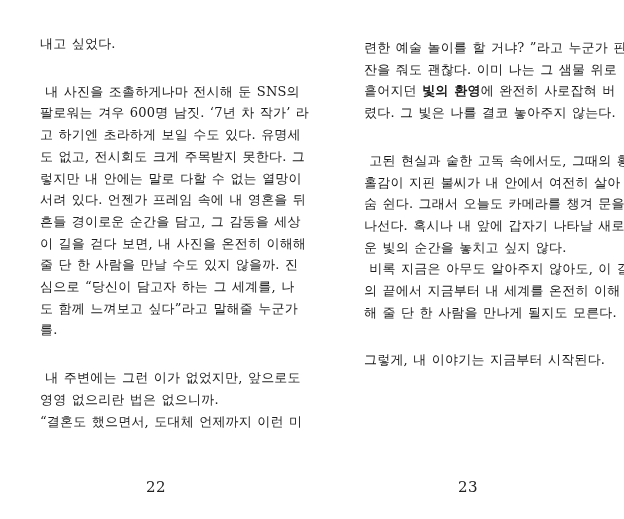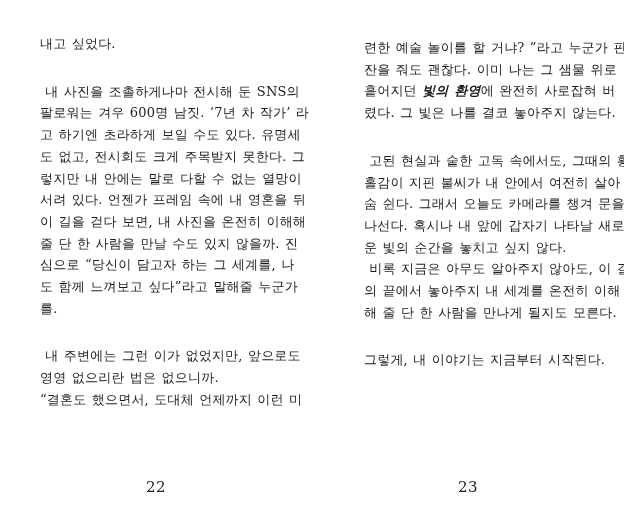--- a/index.html
+++ b/index.html
@@ -41,21 +41,21 @@
   .page-right .page-body {
     left: 52px;
     top: 37px;
     width: 252px;
   }
   .paragraph { margin: 0; }
   .paragraph.gap { margin-top: 26px; }
   .line {
     white-space: pre;
   }
-  .line b { font-weight: bold; font-style: italic; }
+  .line b { font-weight: bold; }
   .page-num {
     position: absolute;
     bottom: 23px;
     left: 0;
     right: 0;
     text-align: center;
     font-size: 15px;
     color: #222222;
     letter-spacing: 0.5px;
   }
@@ -70,20 +70,21 @@
         <div class="paragraph">
           <div class="line"><span>내고 싶었다.</span></div>
         </div>
         <div class="paragraph gap">
           <div class="line"><span> 내 사진을 조촐하게나마 전시해 둔 SNS의</span></div>
           <div class="line"><span>팔로워는 겨우 600명 남짓. ‘7년 차 작가’ 라</span></div>
           <div class="line"><span>고 하기엔 초라하게 보일 수도 있다. 유명세</span></div>
           <div class="line"><span>도 없고, 전시회도 크게 주목받지 못한다. 그</span></div>
           <div class="line"><span>렇지만 내 안에는 말로 다할 수 없는 열망이</span></div>
           <div class="line"><span>서려 있다. 언젠가 프레임 속에 내 영혼을 뒤</span></div>
+          <div class="line"><span>흔들 경이로운 순간을 담고, 그 감동을 세상</span></div>
           <div class="line"><span>이 길을 걷다 보면, 내 사진을 온전히 이해해</span></div>
           <div class="line"><span>줄 단 한 사람을 만날 수도 있지 않을까. 진</span></div>
           <div class="line"><span>심으로 “당신이 담고자 하는 그 세계를, 나</span></div>
           <div class="line"><span>도 함께 느껴보고 싶다”라고 말해줄 누군가</span></div>
           <div class="line"><span>를.</span></div>
         </div>
         <div class="paragraph gap">
           <div class="line"><span> 내 주변에는 그런 이가 없었지만, 앞으로도</span></div>
           <div class="line"><span>영영 없으리란 법은 없으니까.</span></div>
           <div class="line"><span>“결혼도 했으면서, 도대체 언제까지 이런 미</span></div>
@@ -102,21 +103,21 @@
         </div>
         <div class="paragraph gap">
           <div class="line"><span> 고된 현실과 숱한 고독 속에서도, 그때의 황</span></div>
           <div class="line"><span>홀감이 지핀 불씨가 내 안에서 여전히 살아</span></div>
           <div class="line"><span>숨 쉰다. 그래서 오늘도 카메라를 챙겨 문을</span></div>
           <div class="line"><span>나선다. 혹시나 내 앞에 갑자기 나타날 새로</span></div>
           <div class="line"><span>운 빛의 순간을 놓치고 싶지 않다.</span></div>
         </div>
         <div class="paragraph">
           <div class="line"><span> 비록 지금은 아무도 알아주지 않아도, 이 길</span></div>
-          <div class="line"><span>의 끝에서 놓아주지 내 세계를 온전히 이해</span></div>
+          <div class="line"><span>의 끝에서 지금부터 내 세계를 온전히 이해</span></div>
           <div class="line"><span>해 줄 단 한 사람을 만나게 될지도 모른다.</span></div>
         </div>
         <div class="paragraph gap">
           <div class="line"><span>그렇게, 내 이야기는 지금부터 시작된다.</span></div>
         </div>
       </div>
     <div class="page-num">23</div>
   </section>
 
 </div>

